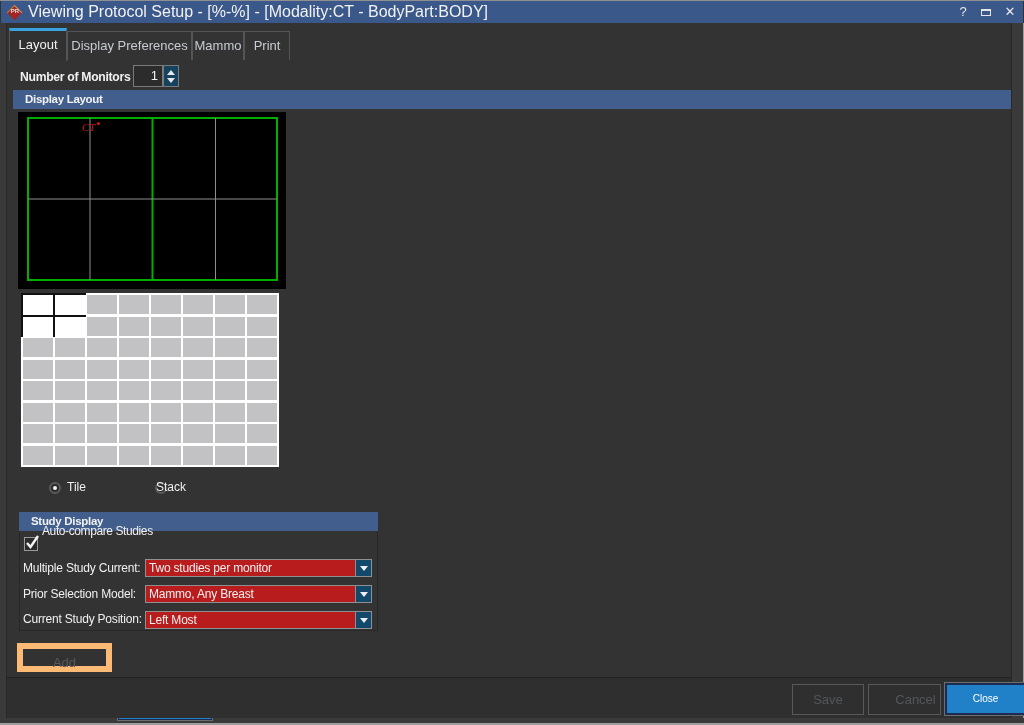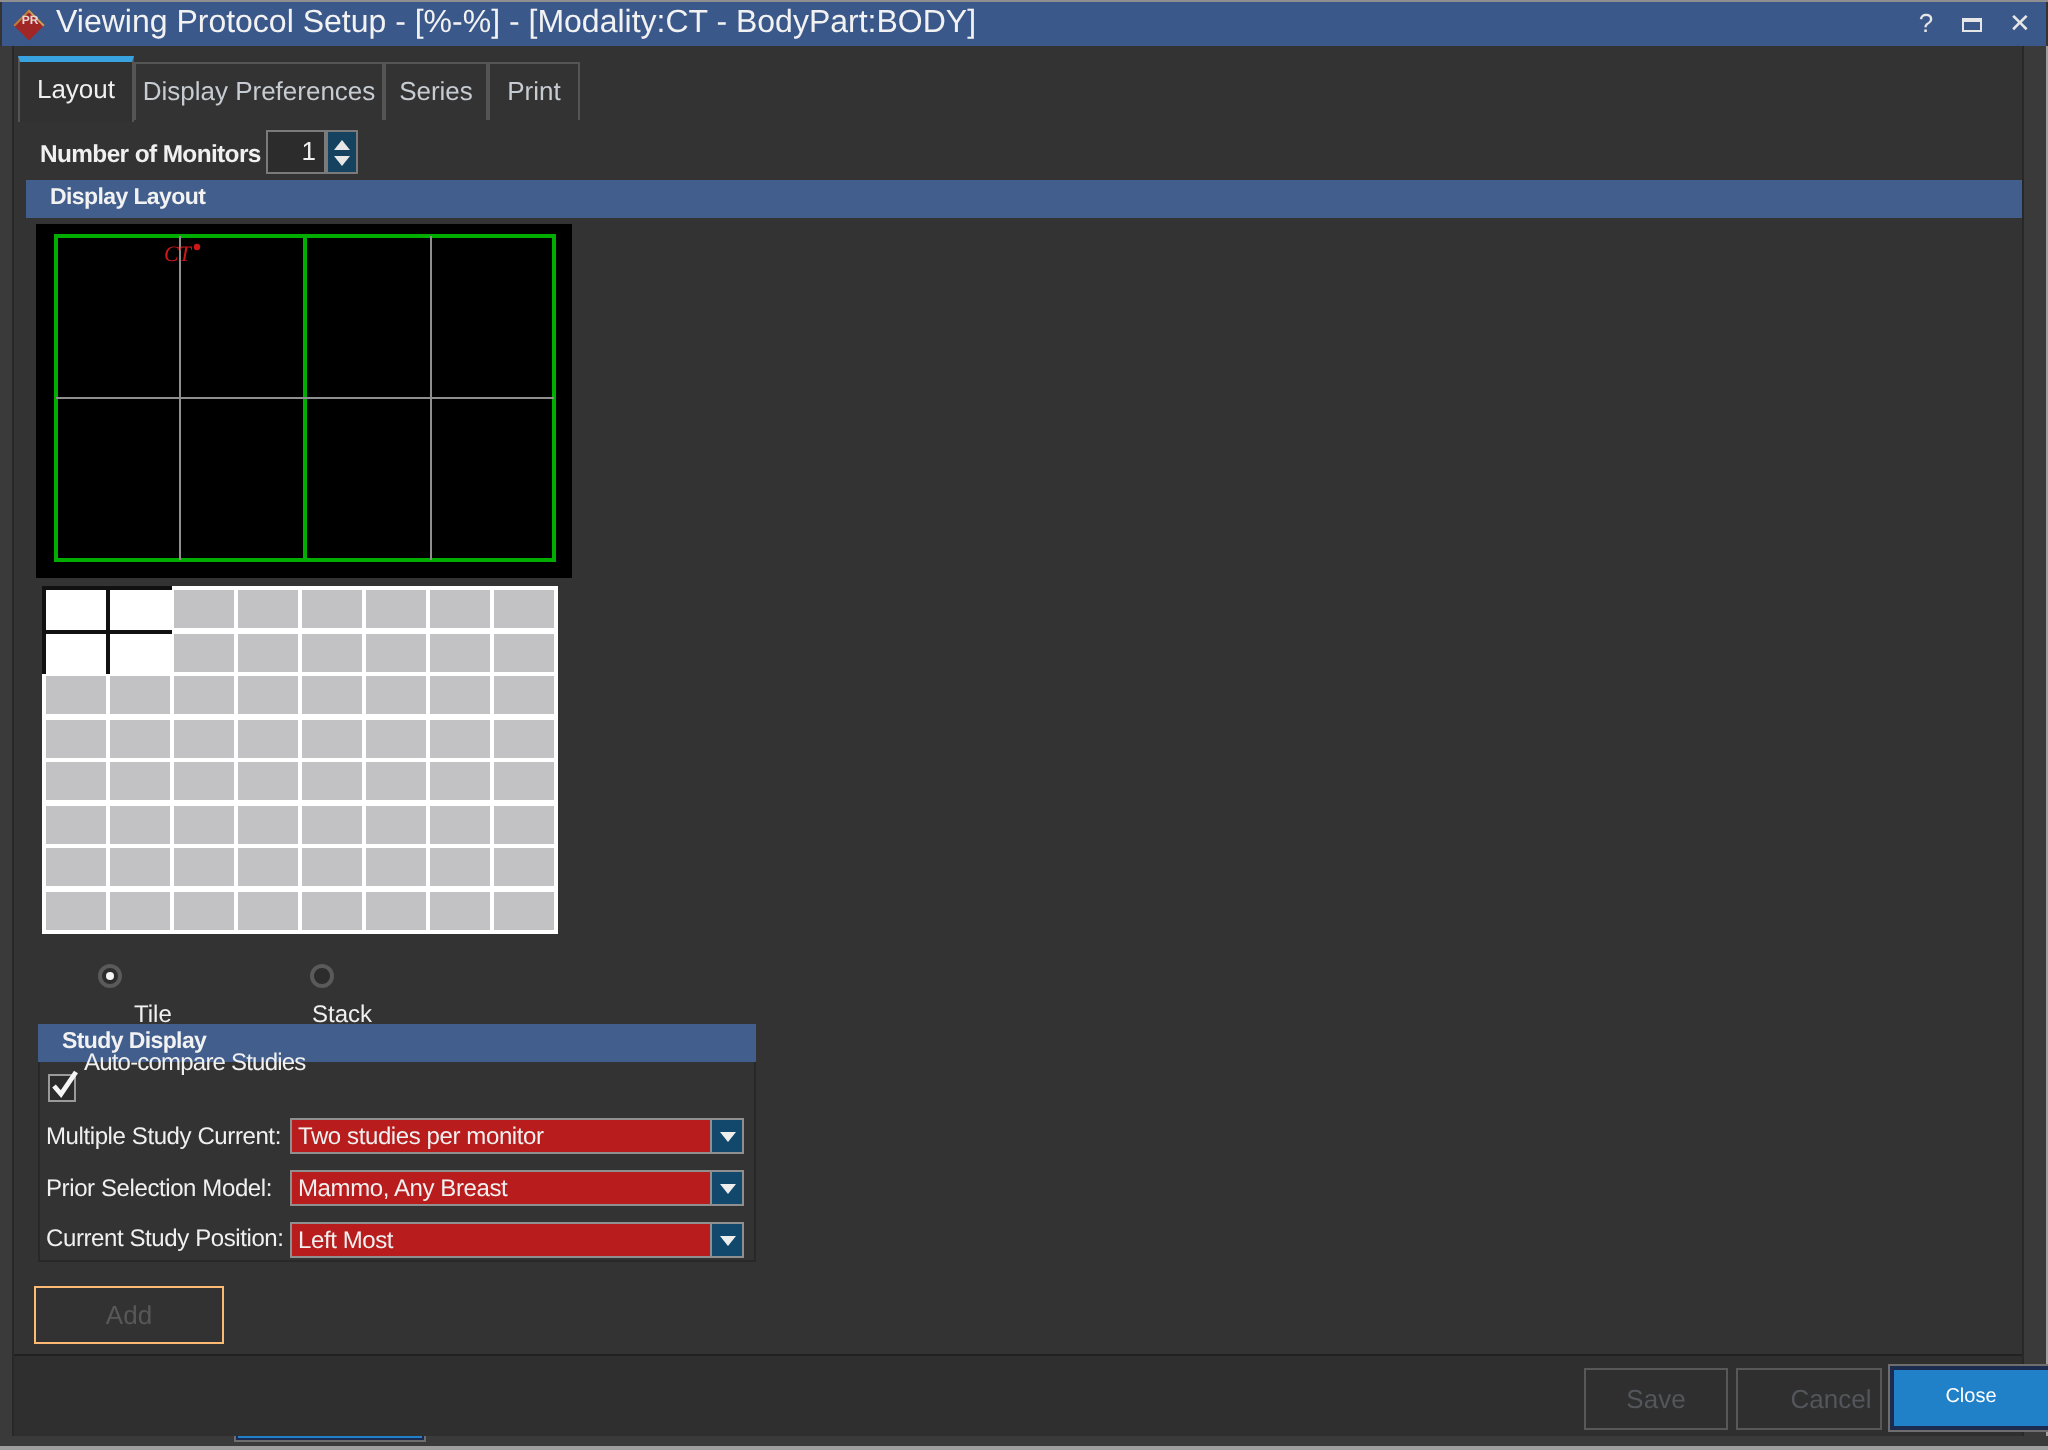--- a/index.html
+++ b/index.html
@@ -34,34 +34,34 @@
 
 #cellgrid { left:21px; top:293px; width:258px; height:174px; background:#ffffff; display:grid; grid-template-columns:repeat(8,1fr); grid-template-rows:repeat(8,1fr); gap:2.5px; padding:2px; }
 .gc { background:#c2c2c4; }
 #selblock { left:21px; top:293px; width:67px; height:46px; }
 .sel { position:absolute; background:#ffffff; border-left:2px solid #111; border-top:2px solid #111; width:32.25px; height:21.75px; }
 
 .radio { width:12px; height:12px; border-radius:50%; border:2px solid #5a5a5a; background:#2c2c2c; }
 #radio1 { left:49px; top:482px; }
 #radio1 .dot { position:absolute; left:2px; top:2px; width:4px; height:4px; border-radius:50%; background:#f3f3f3; }
 #radio2 { left:155px; top:482px; }
-.radlab { top:481px; font-size:12px; color:#f0f0f0; line-height:13px;margin-top:20px; }
+.radlab { top:481px; font-size:12px; color:#f0f0f0; line-height:13px; }
 #rl1 { left:67px; }
 #rl2 { left:156px; }
 
 #sdgroup { left:19px; top:512px; width:359px; height:119px; border:1px solid #282828; border-top:none; }
 #sdheader { left:19px; top:512px; width:359px; height:19px; background:#415e8c; color:#f2f2f2; font-weight:bold; font-size:11.5px; letter-spacing:-0.3px; line-height:19px; padding-left:12px; }
 #cbx { left:24px; top:537px; width:14px; height:14px; background:#2b2b2b; border:1px solid #9a9a9a; }
 #cbxlab { left:42px; top:524px; font-size:12px; letter-spacing:-0.4px; color:#f0f0f0; }
 .ddlab { left:23px; font-size:12px; letter-spacing:-0.2px; color:#f0f0f0; }
 .dd { left:145px; width:227px; height:18px; background:#b91c1c; border:1px solid #8f8f8f; color:#f0f0f0; font-size:12px; letter-spacing:-0.2px; line-height:16px; padding-left:3px; }
 .ddbtn { position:absolute; right:0; top:0; width:16px; height:16px; background:#12486b; border-left:1px solid #8f8f8f; }
 .ddarr { position:absolute; left:4px; top:6px; width:0; height:0; border-left:4px solid transparent; border-right:4px solid transparent; border-top:5px solid #eeeeee; }
 
-#addbtn { left:17px; top:643px; width:95px; height:29px; background:#323232; border:1px solid #fdba74; color:#585858; font-size:13px; text-align:center; line-height:27px; }
+#addbtn { left:17px; top:643px; width:95px; height:29px; background:#323232; border:6px solid #fdba74; color:#585858; font-size:13px; text-align:center; line-height:27px; }
 #rmbtn { left:118px; top:642px; width:94px; height:30px; background:#2181c8; border:1px solid #1c2b50; box-shadow:0 0 0 1px #6e6e6e; color:#fff; font-size:13px; text-align:center; line-height:28px;margin-top:48px; }
 
 #sep { left:7px; top:677px; width:1004px; height:1px; background:#212121; }
 #botband { left:7px; top:678px; width:1004px; height:40px; background:#2f2f2f; }
 .btn { position:absolute; top:684px; height:31px; border:1px solid #585858; color:#53565a; font-size:13px; text-align:center; line-height:29px; background:#2f2f2f; }
 #savebtn { left:792px; width:72px; }
 #cancelbtn { left:868px; width:73px;padding-left:22px; }
 #closebtn { left:945px; top:683px; width:81px; height:32px; position:absolute; background:#2181c8; border:2px solid #1c2b50; box-shadow:0 0 0 1px #6e6e6e; color:#fff; font-size:10px; text-align:center; line-height:28px; }
 </style></head>
 <body>
@@ -71,21 +71,21 @@
 <div id="iconpr" class="abs">PR</div>
 <div id="title" class="abs">Viewing Protocol Setup - [%-%] - [Modality:CT - BodyPart:BODY]</div>
 <div id="helpq" class="abs">?</div>
 <div id="maxbox" class="abs"></div>
 <div id="closex" class="abs">✕</div>
 <div id="leftframe" class="abs"></div>
 <div id="rightframe" class="abs"></div>
 <div id="bottomframe" class="abs"></div>
 <div id="tab1" class="abs tab">Layout</div>
 <div id="tab2" class="abs tab">Display Preferences</div>
-<div id="tab3" class="abs tab">Series</div>
+<div id="tab3" class="abs tab">Mammo</div>
 <div id="tab4" class="abs tab">Print</div>
 <div id="nomlabel" class="abs">Number of Monitors</div>
 <div id="spinfield" class="abs">1</div>
 <div id="spinbtns" class="abs">
     <div class="spup"></div>
     <div class="spdn"></div>
   </div>
 <div id="dlheader" class="abs">Display Layout</div>
 <div id="monitor" class="abs">
 <svg width="268" height="177">

